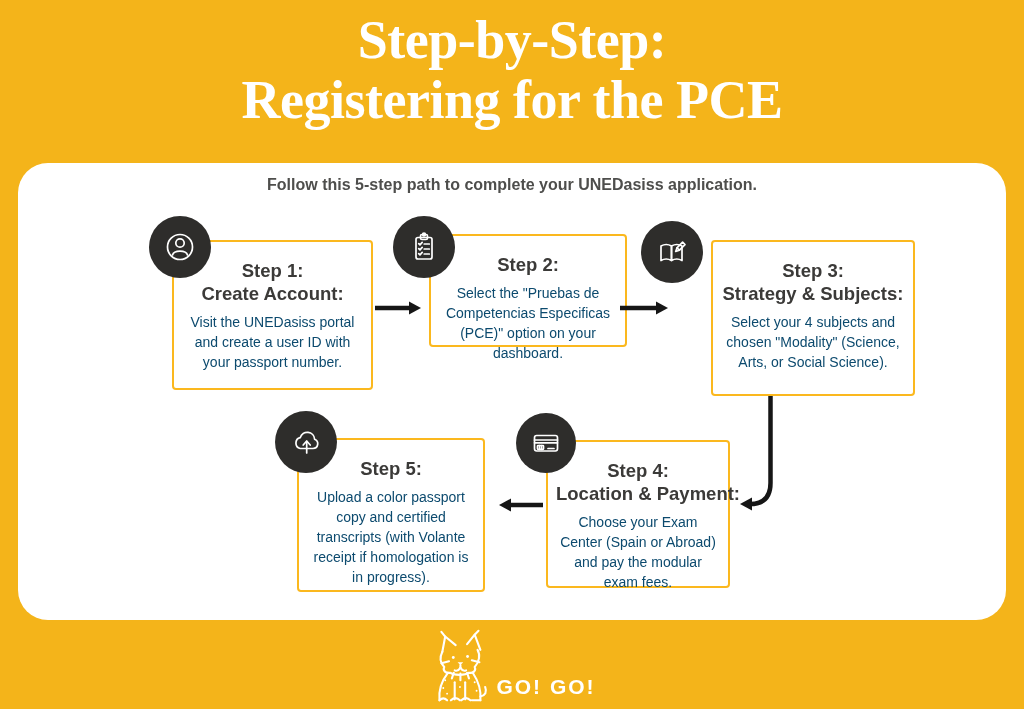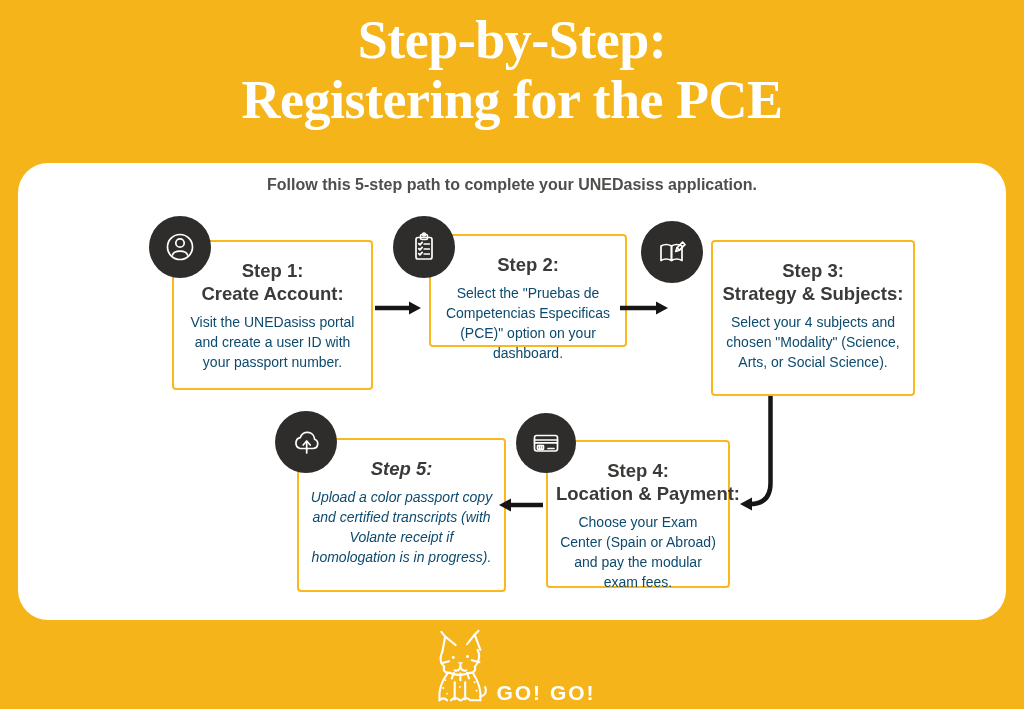--- a/index.html
+++ b/index.html
@@ -21,41 +21,41 @@
   .step-box { position:absolute; background:#FFFFFF; border:2px solid #FBB81E;
               border-radius:4px; text-align:center; padding:17px 8px 0 8px; }
   .step-heading { font-size:18.5px; font-weight:bold; color:#3B3A38; line-height:23px; }
   .step-heading span { white-space:nowrap; }
   .step-body { margin-top:7px; font-size:14px; line-height:20px; color:#0c4a6e; }
 
   .box1 { left:172px; top:240px; width:201px; height:150px; }
   .box2 { left:421px; top:234px; width:198px; height:113px;margin-left:8px; }
   .box3 { left:671px; top:240px; width:204px; height:156px;margin-left:40px; }
   .box4 { left:546px; top:440px; width:184px; height:148px; }
-  .box5 { left:297px; top:438px; width:209px; height:154px;font-style:italic; }
+  .box5 { left:297px; top:438px; width:188px; height:154px; }
 
   .icon-circle { position:absolute; width:62px; height:62px; border-radius:50%;
                  background:#2E2D2B; display:flex; align-items:center; justify-content:center; z-index:3; }
   .ic1 { left:149px; top:216px; }
   .ic2 { left:393px; top:216px; }
   .ic3 { left:641px; top:221px; }
   .ic4 { left:516px; top:413px; width:60px; height:60px; }
   .ic5 { left:275px; top:411px; }
   .icon-circle svg { width:36px; height:36px; stroke:#FFFFFF; fill:none;
                      stroke-width:1.7; stroke-linecap:round; stroke-linejoin:round; }
 
   .arrow-layer { position:absolute; left:0; top:0; width:1024px; height:709px; z-index:2; pointer-events:none; }
   .arrow-layer path, .arrow-layer line { stroke:#161616; stroke-width:4.5; fill:none; }
   .arrow-layer polygon { fill:#161616; stroke:none; }
 
   .logo { position:absolute; left:512px; top:628px; transform:translateX(-50%);
           display:flex; align-items:flex-end; }
   .logo-cat svg { width:64px; height:78px; stroke:#FFFFFF; fill:none;
                   stroke-width:2.2; stroke-linecap:round; stroke-linejoin:round; }
-  .logo-text { margin-left:4px; color:#FFFFFF; font-weight:bold; padding-bottom:6px; }
+  .logo-text { margin-left:4px; color:#FFFFFF; font-weight:bold; padding-bottom:12px; }
   .logo-line1 { font-size:21px; letter-spacing:2px; line-height:22px; }
   .logo-line2 { font-size:33px; letter-spacing:1px; line-height:33px; }
 </style>
 </head>
 <body>
 
 <div class="page">
 
   <div class="title">
     <div>Step-by-Step:</div>

